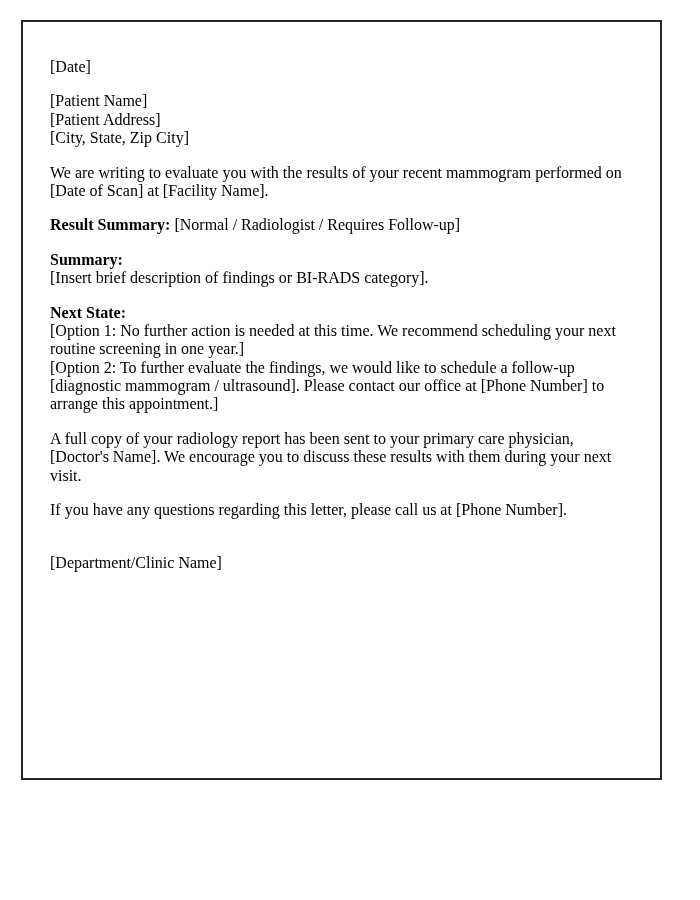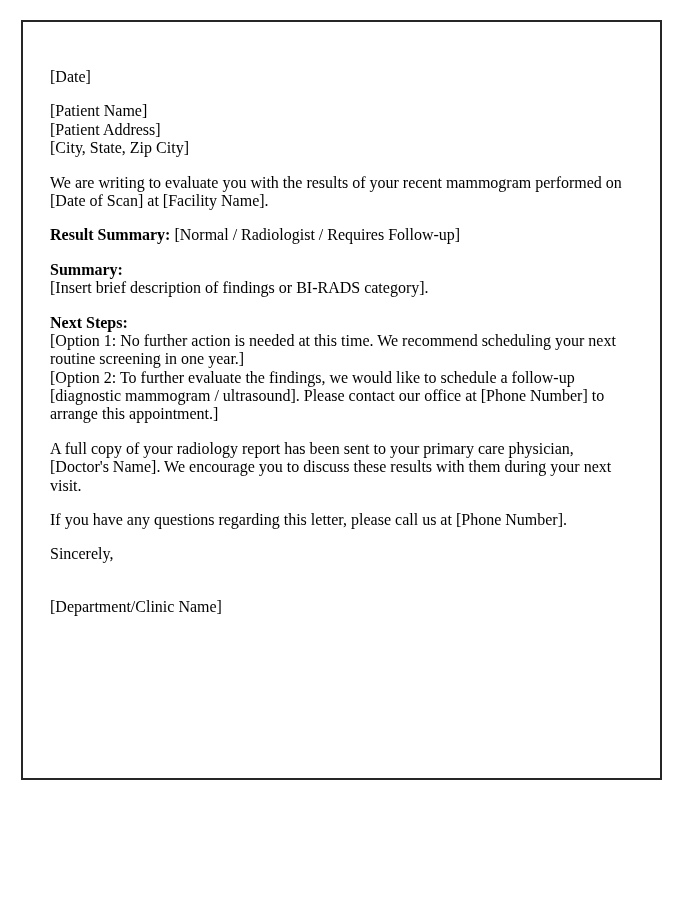--- a/index.html
+++ b/index.html
@@ -19,21 +19,21 @@
   }
   .page {
     position: absolute;
     left: 21px;
     top: 20px;
     width: 641px;
     height: 760px;
     box-sizing: border-box;
     border: 2px solid #262626;
     background: #ffffff;
-    padding: 46px 35px 0 27px;
+    padding: 36px 35px 0 27px;
     color: #000000;
     font-size: 16px;
     line-height: 1.15;
   }
   .page p {
     margin: 0 0 16px 0;
   }
   .page b, .page strong {
     font-weight: bold;
     text-align: center;
@@ -64,36 +64,33 @@
       <strong>Result Summary:</strong>
       <span>[Normal / Radiologist / Requires Follow-up]</span>
     </p>
 
     <p>
       <strong>Summary:</strong><br>
       <span>[Insert brief description of findings or BI-RADS category].</span>
     </p>
 
     <p>
-      <strong>Next Steps:</strong><br>
+      <strong>Next State:</strong><br>
       <span>[Option 1: No further action is needed at this time. We recommend scheduling your next routine screening in one year.]</span><br>
       <span>[Option 2: To further evaluate the findings, we would like to schedule a follow-up [diagnostic mammogram / ultrasound]. Please contact our office at [Phone Number] to arrange this appointment.]</span>
     </p>
 
     <p>
       <span>A full copy of your radiology report has been sent to your primary care physician, [Doctor's Name]. We encourage you to discuss these results with them during your next visit.</span>
     </p>
 
     <p>
       <span>If you have any questions regarding this letter, please call us at [Phone Number].</span>
     </p>
 
-    <p>
-      <span>Sincerely,</span>
-    </p>
 
     <p>
       <br>
       <span>[Department/Clinic Name]</span>
     </p>
 
   </div>
 </div>
 
 </body></html>

